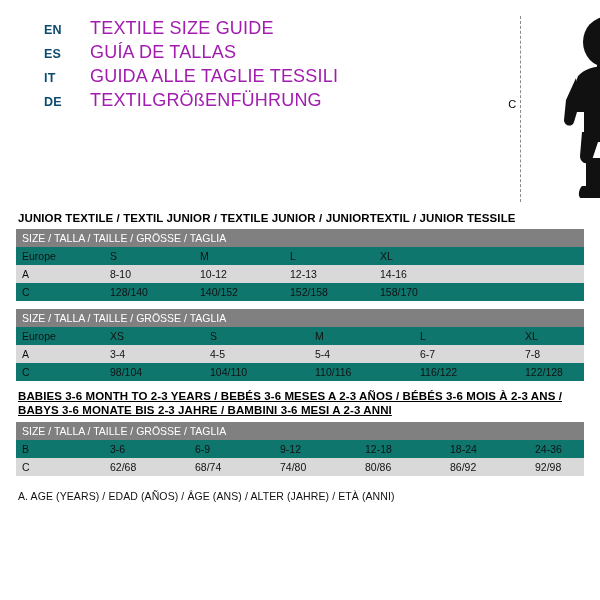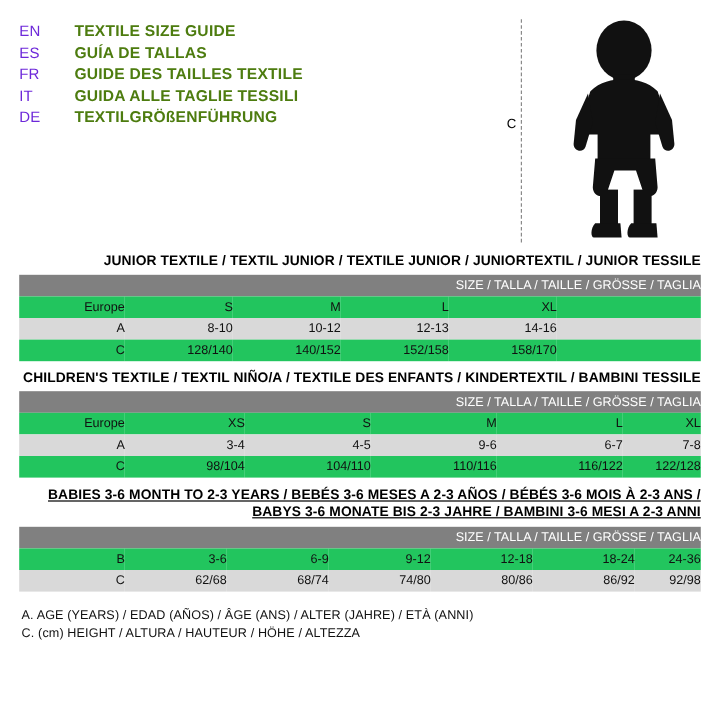--- a/index.html
+++ b/index.html
@@ -36,29 +36,30 @@
   }
   .lang-row {
     display: flex;
     flex-direction: row;
     align-items: baseline;
     margin-bottom: 3px;
   }
   .lang-code {
     width: 46px;
     font-size: 12.5px;
+    font-weight: bold;
+    letter-spacing: 0.2px;
+    color: #0c4a6e;
+    margin-left: 28px;
+  }
+  .lang-title {
+    font-size: 18px;
     font-weight: normal;
     letter-spacing: 0.2px;
-    color: #6d28d9;
-  }
-  .lang-title {
-    font-size: 13px;
-    font-weight: bold;
-    letter-spacing: 0.2px;
-    color: #4d7c0f;
+    color: #a21caf;
     white-space: nowrap;
   }
 
   
   .figure-area {
     position: relative;
     flex: 1 1 auto;
     height: 190px;
   }
   .fig-wrap {
@@ -85,21 +86,20 @@
   }
   .silhouette {
     position: absolute;
     left: 40px;
     top: 2px;
   }
 
   
   .section {
     margin-top: 8px;
-    text-align: right;
   }
   .section-title {
     font-size: 11.5px;
     font-weight: bold;
     color: #000;
     margin: 0 0 5px 2px;
     letter-spacing: 0.1px;
   }
   .section-title.multi {
     line-height: 14px;
@@ -120,21 +120,21 @@
     background: #808080;
     color: #ffffff;
     font-weight: normal;
     font-size: 10.5px;
     padding: 3px 0 3px 6px;
   }
   tr.shade td {
     background: #d9d9d9;
   }
   tr.plain td {
-    background: #22c55e;
+    background: #0f766e;
   }
 
   
   .footer {
     margin-top: 14px;
     padding-left: 2px;
   }
   .footer-line {
     font-size: 10.5px;
     color: #111;
@@ -149,24 +149,20 @@
 
   <div class="header">
     <div class="lang-block">
       <div class="lang-row">
         <span class="lang-code">EN</span>
         <span class="lang-title">TEXTILE SIZE GUIDE</span>
       </div>
       <div class="lang-row">
         <span class="lang-code">ES</span>
         <span class="lang-title">GUÍA DE TALLAS</span>
-      </div>
-      <div class="lang-row">
-        <span class="lang-code">FR</span>
-        <span class="lang-title">GUIDE DES TAILLES TEXTILE</span>
       </div>
       <div class="lang-row">
         <span class="lang-code">IT</span>
         <span class="lang-title">GUIDA ALLE TAGLIE TESSILI</span>
       </div>
       <div class="lang-row">
         <span class="lang-code">DE</span>
         <span class="lang-title">TEXTILGRÖßENFÜHRUNG</span>
       </div>
     </div>
@@ -242,21 +238,20 @@
           <td>140/152</td>
           <td>152/158</td>
           <td>158/170</td>
           <td></td>
         </tr>
       </tbody>
     </table>
   </div>
 
   <div class="section">
-    <div class="section-title">CHILDREN'S TEXTILE / TEXTIL NIÑO/A / TEXTILE DES ENFANTS / KINDERTEXTIL / BAMBINI TESSILE</div>
     <table class="size-table">
       <colgroup>
         <col style="width:88px">
           <col style="width:100px">
           <col style="width:105px">
           <col style="width:105px">
           <col style="width:105px">
           <col>
       </colgroup>
       <tbody>
@@ -268,21 +263,21 @@
           <td>XS</td>
           <td>S</td>
           <td>M</td>
           <td>L</td>
           <td>XL</td>
         </tr>
         <tr class="shade">
           <td>A</td>
           <td>3-4</td>
           <td>4-5</td>
-          <td>9-6</td>
+          <td>5-4</td>
           <td>6-7</td>
           <td>7-8</td>
         </tr>
         <tr class="plain">
           <td>C</td>
           <td>98/104</td>
           <td>104/110</td>
           <td>110/116</td>
           <td>116/122</td>
           <td>122/128</td>
@@ -324,16 +319,15 @@
           <td>80/86</td>
           <td>86/92</td>
           <td>92/98</td>
         </tr>
       </tbody>
     </table>
   </div>
 
   <div class="footer">
     <div class="footer-line">A. AGE (YEARS) / EDAD (AÑOS) / ÂGE (ANS) / ALTER (JAHRE) / ETÀ (ANNI)</div>
-    <div class="footer-line">C. (cm) HEIGHT / ALTURA / HAUTEUR / HÖHE / ALTEZZA</div>
   </div>
 
 </div>
 
 </body></html>

